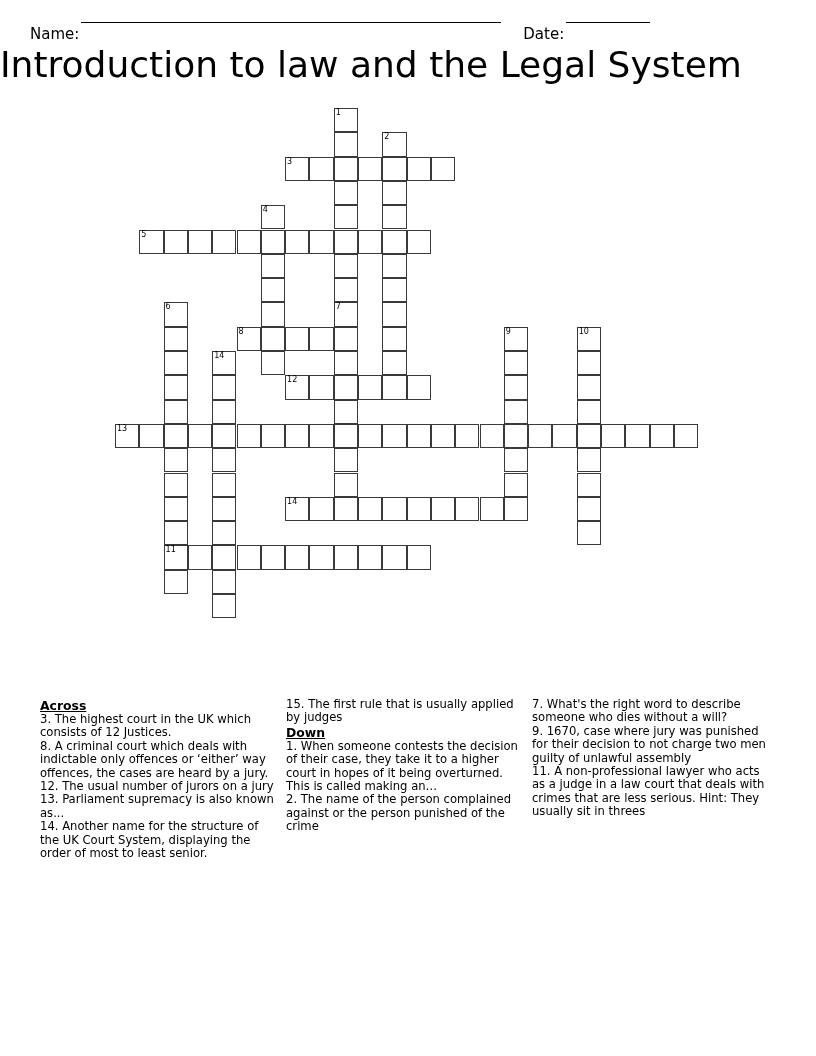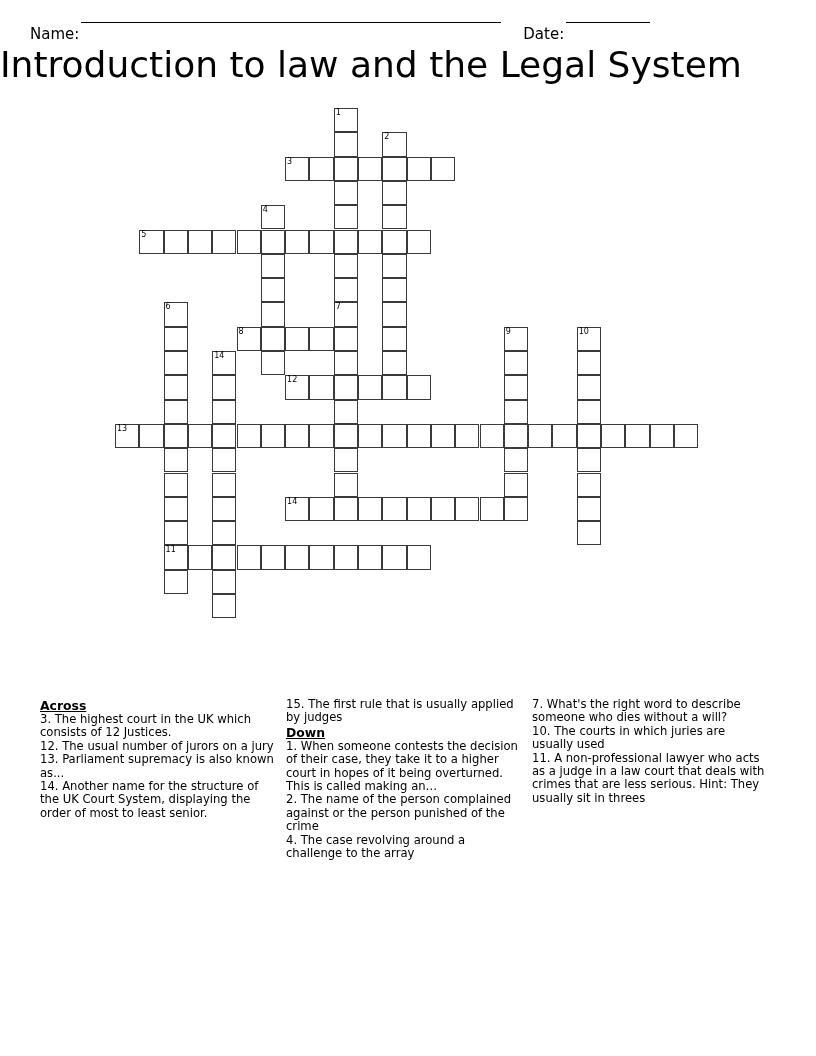--- a/index.html
+++ b/index.html
@@ -264,29 +264,29 @@
     <div class="cell" style="left: 291.6px; top: 437.4px;"></div>
     <div class="cell" style="left: 48.6px; top: 461.7px;"></div>
     <div class="cell" style="left: 97.2px; top: 461.7px;"></div>
     <div class="cell" style="left: 97.2px; top: 486px;"></div>
   </div>
 
 <div id="clues">
   <div class="clue-col" id="col-a">
       <span class="clue-head">Across</span>
       <span class="clue"><b>3.</b><span> The highest court in the UK which consists of 12 Justices.</span></span>
+      <span class="clue"><b>8.</b><span> A criminal court which deals with indictable only offences or ‘either’ way offences, the cases are heard by a jury.</span></span>
       <span class="clue"><b>12.</b><span> The usual number of jurors on a jury</span></span>
       <span class="clue"><b>13.</b><span> Parliament supremacy is also known as...</span></span>
       <span class="clue"><b>14.</b><span> Another name for the structure of the UK Court System, displaying the order of most to least senior.</span></span>
     </div>
   <div class="clue-col" id="col-b">
       <span class="clue"><b>15.</b><span> The first rule that is usually applied by judges</span></span>
       <span class="clue-head">Down</span>
       <span class="clue"><b>1.</b><span> When someone contests the decision of their case, they take it to a higher court in hopes of it being overturned. This is called making an…</span></span>
       <span class="clue"><b>2.</b><span> The name of the person complained against or the person punished of the crime</span></span>
-      <span class="clue"><b>4.</b><span> The case revolving around a challenge to the array</span></span>
     </div>
   <div class="clue-col" id="col-c">
       <span class="clue"><b>7.</b><span> What's the right word to describe someone who dies without a will?</span></span>
-      <span class="clue"><b>10.</b><span> The courts in which juries are usually used</span></span>
+      <span class="clue"><b>9.</b><span> 1670, case where jury was punished for their decision to not charge two men guilty of unlawful assembly</span></span>
       <span class="clue"><b>11.</b><span> A non-professional lawyer who acts as a judge in a law court that deals with crimes that are less serious. Hint: They usually sit in threes</span></span>
     </div>
 </div>
 
 </body></html>

